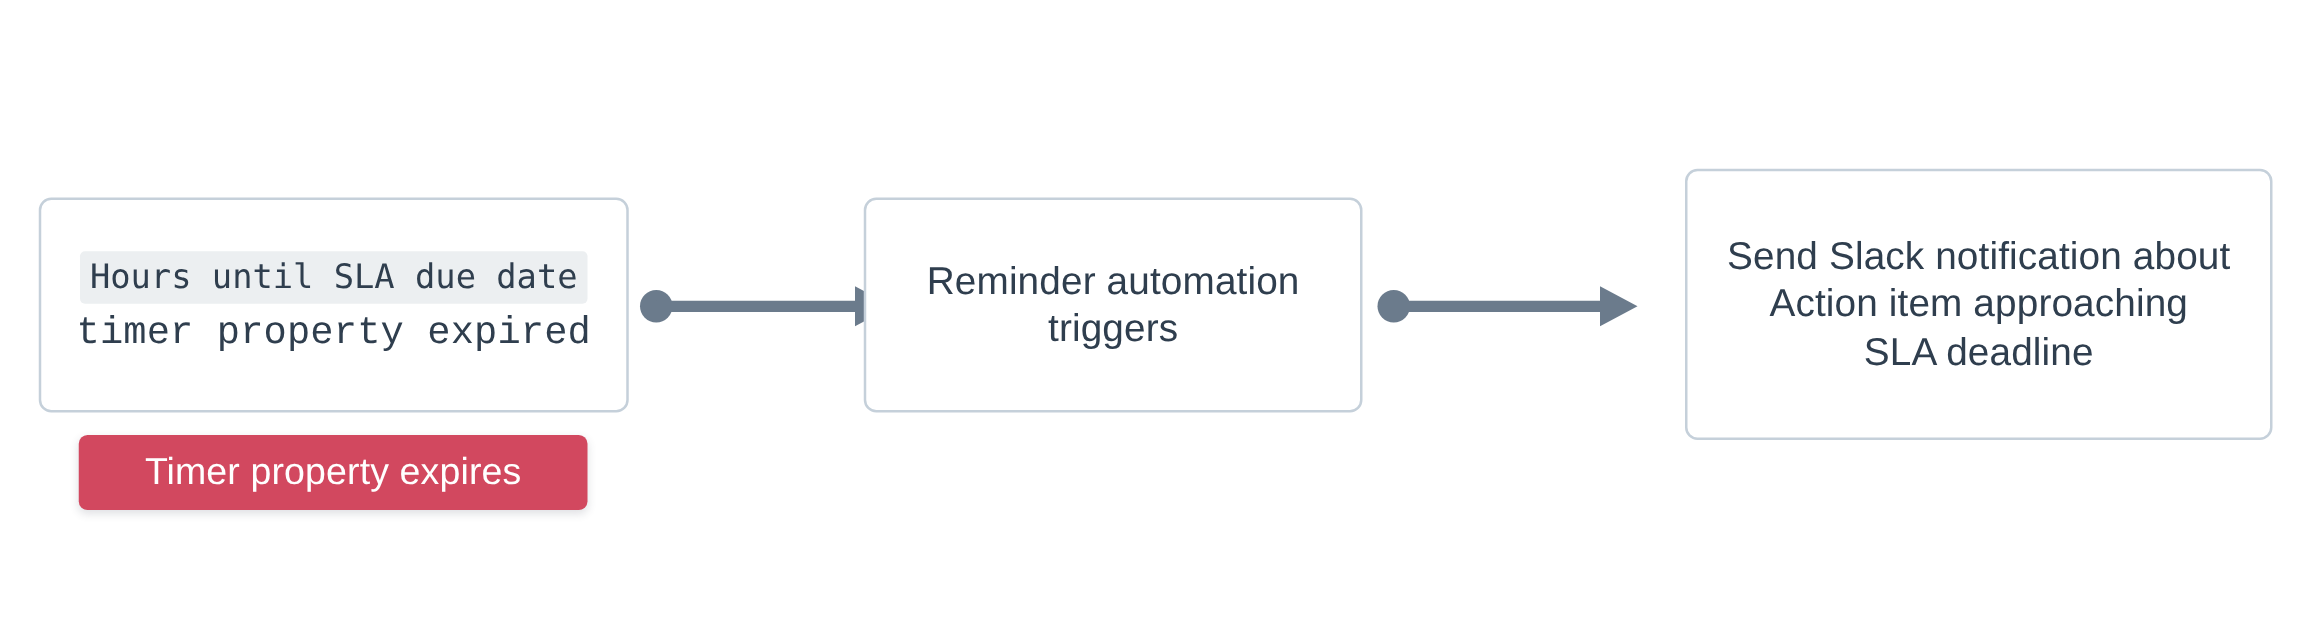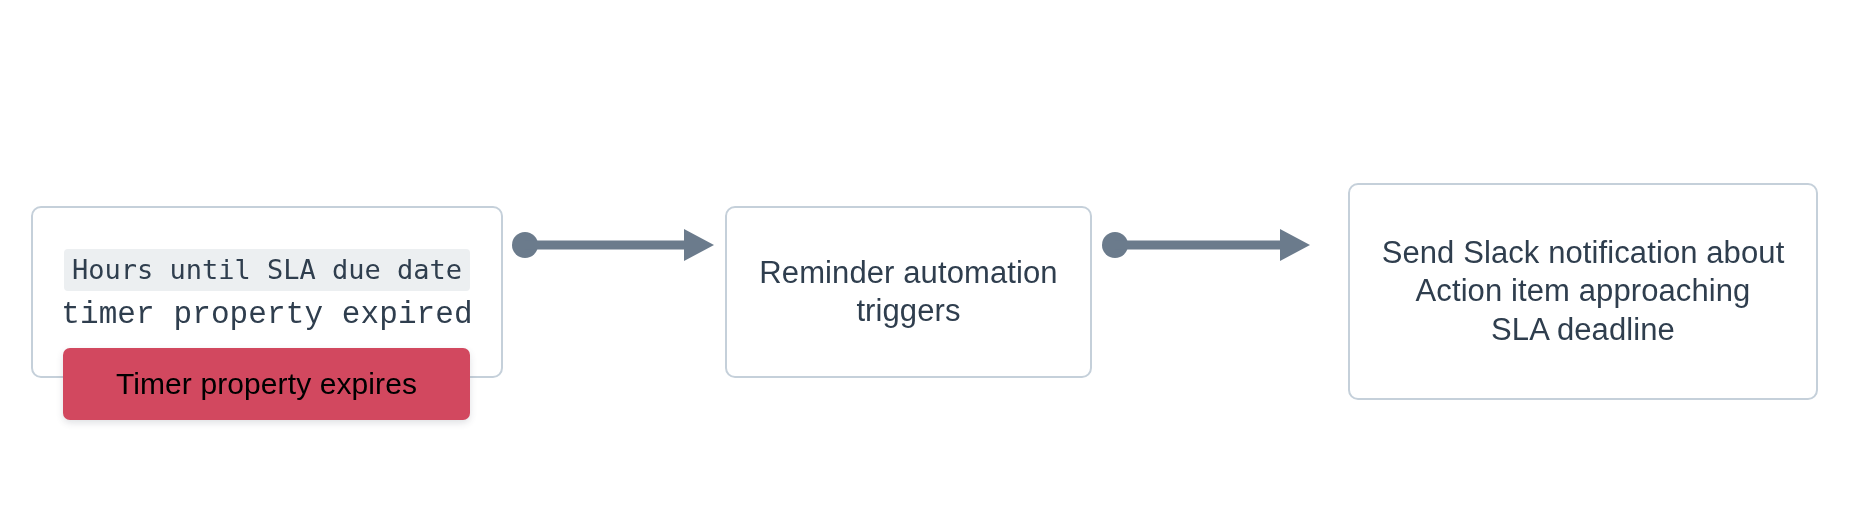--- a/index.html
+++ b/index.html
@@ -32,30 +32,29 @@
     display: flex;
     align-items: center;
     justify-content: center;
     text-align: center;
     color: #2f3e4e;
     font-size: 31px;
     line-height: 1.24;
     font-weight: 400;
     letter-spacing: 0.1px;
     padding: 10px 18px;
-    margin-top: 48px;
   }
   .node .node-text {
     display: block;
     width: 100%;
     white-space: pre-line;
   }
 
   #node-trigger  { left: 31px;   top: 158px; width: 472px; height: 172px; }
-  #node-automation { left: 725px;  top: 158px; width: 367px; height: 172px; }
+  #node-automation { left: 691px;  top: 158px; width: 399px; height: 172px; }
   #node-action   { left: 1348px; top: 135px; width: 470px; height: 217px; }
 
   
   #node-trigger .stack {
     display: flex;
     flex-direction: column;
     align-items: center;
     gap: 5px;
     width: 100%;
   }
@@ -85,24 +84,24 @@
     left: 0;
     pointer-events: none;
   }
 
   
   #badge-timer-expires {
     position: absolute;
     left: 63px;
     top: 348px;
     width: 407px;
-    height: 72px;
+    height: 60px;
     box-sizing: border-box;
     background: #d2485f;
-    color: #000000;
+    color: #ffffff;
     border-radius: 7px;
     display: flex;
     align-items: center;
     justify-content: center;
     font-size: 30px;
     letter-spacing: 0.1px;
     box-shadow: 0 3px 7px rgba(60,70,85,0.16);
   }
 </style>
 </head>

